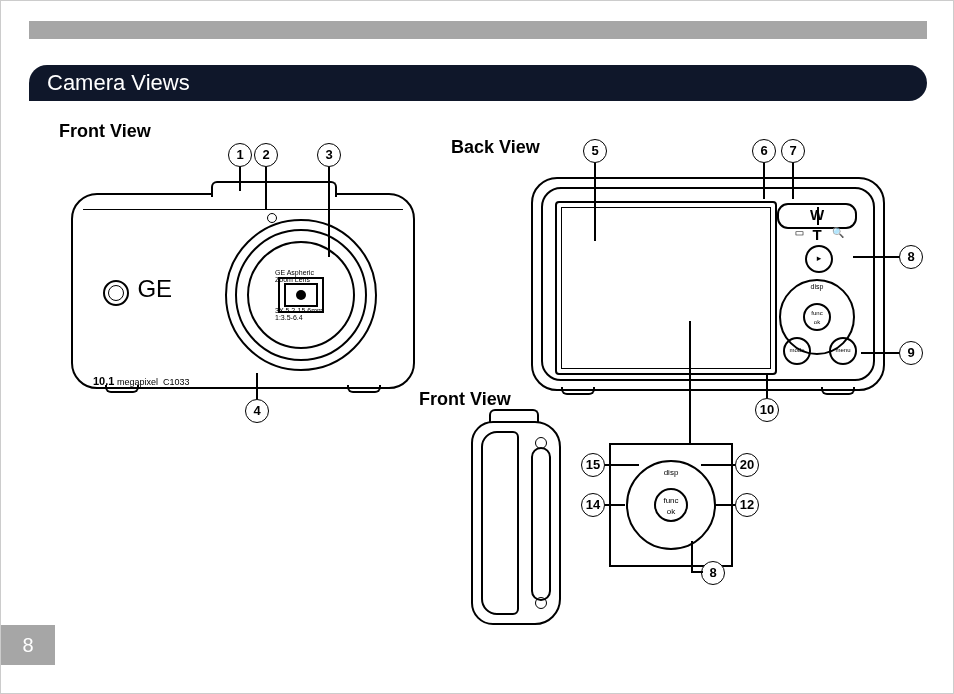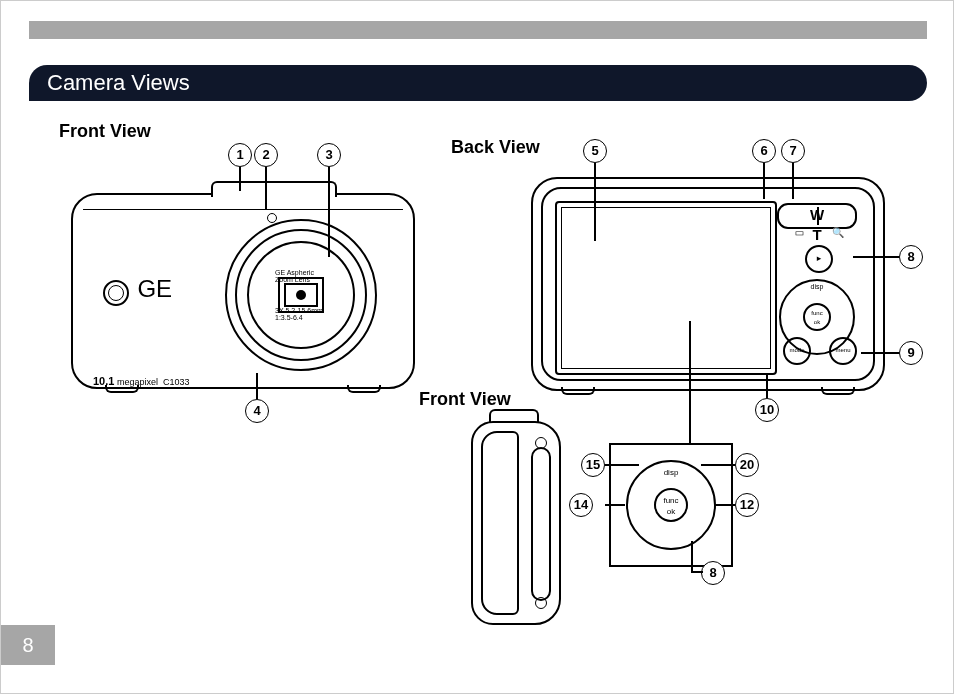--- a/index.html
+++ b/index.html
@@ -320,21 +320,21 @@
 <div class="co" style="left:734px; top:452px;">20</div>
 <div class="hline" style="left:700px; top:463px; width:34px;"></div>
 
 <div class="co" style="left:734px; top:492px;">12</div>
 <div class="hline" style="left:714px; top:503px; width:20px;"></div>
 
 <div class="co" style="left:700px; top:560px;">8</div>
 <div class="vline" style="left:690px; top:540px; height:30px;"></div>
 <div class="hline" style="left:690px; top:570px; width:12px;"></div>
 
-<div class="co" style="left:568px; top:492px;text-align:center;">14</div>
+<div class="co" style="left:580px; top:492px;text-align:center;">14</div>
 <div class="hline" style="left:604px; top:503px; width:20px;"></div>
 
 <div class="co" style="left:580px; top:452px;">15</div>
 <div class="hline" style="left:604px; top:463px; width:34px;"></div>
 
 <div class="side-top"></div>
 <div class="side-cam">
   <div class="ridge"></div>
   <div class="grip"></div>
   <div class="screw1"></div>

